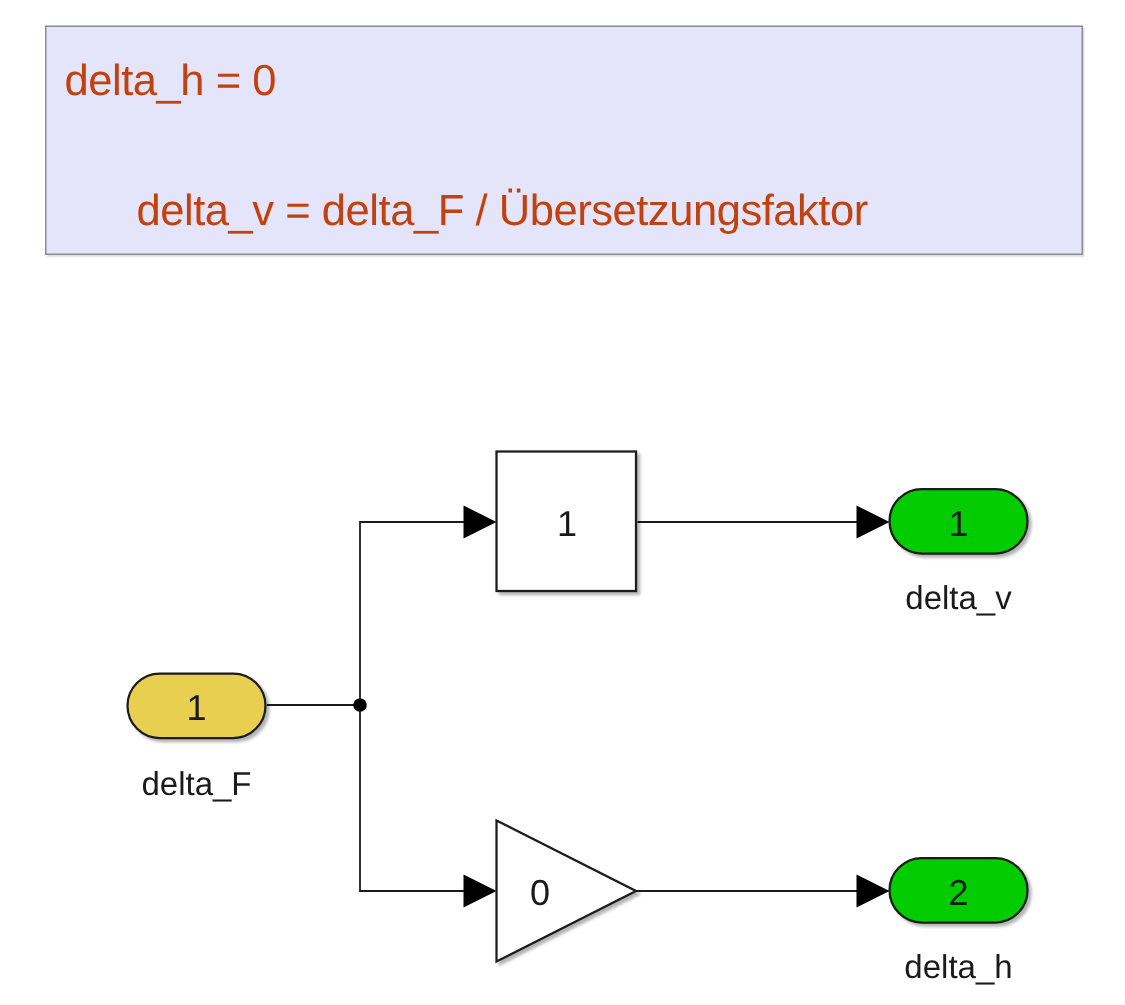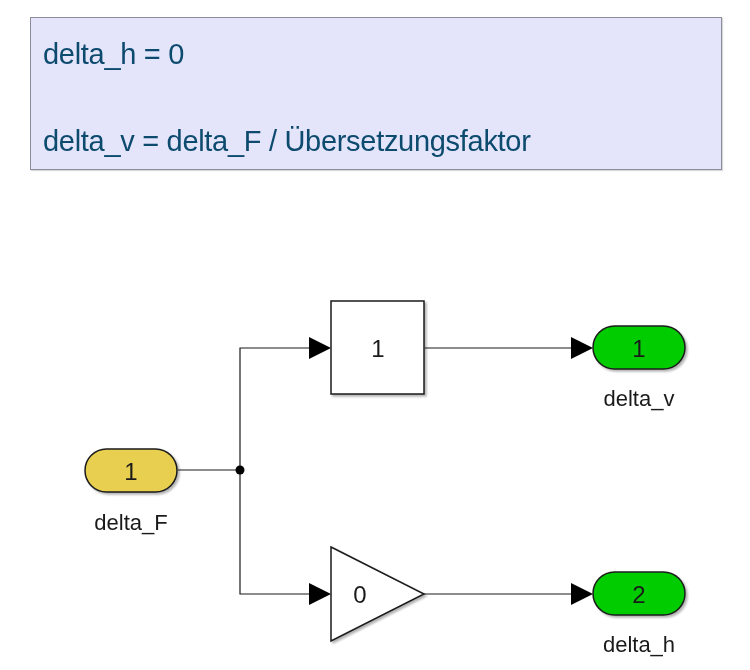--- a/index.html
+++ b/index.html
@@ -1,24 +1,24 @@
 <!DOCTYPE html>
 <html><head>
 <meta charset="utf-8">
 <style>
   html, body { margin:0; padding:0; background:#ffffff; }
   body { width:750px; height:670px; position:relative; overflow:hidden;
          font-family:"Liberation Sans", sans-serif; }
   .annotation { position:absolute; left:30px; top:17px; width:692px; height:153px;
                 background:#e4e4fb; border:1px solid #8c8c9a; box-sizing:border-box;
                 box-shadow:1px 1px 1px rgba(0,0,0,0.15); }
-  .anno-line { position:absolute; left:12px; font-size:29px; color:#0c4a6e;
+  .anno-line { position:absolute; left:12px; font-size:29px; color:#c2410c;
                letter-spacing:-0.3px; white-space:nowrap;text-align:right; }
   .anno-line.l1 { top:20px; }
-  .anno-line.l2 { top:107px; }
+  .anno-line.l2 { top:107px;margin-left:48px; }
   svg.diagram { position:absolute; left:0; top:0; }
   .lbl { font-family:"Liberation Sans", sans-serif; font-size:22px; fill:#1a1a1a; }
   .blk { font-family:"Liberation Sans", sans-serif; font-size:24px; fill:#1a1a1a; }
 </style>
 </head>
 <body>
 
 <div class="annotation">
   <div class="anno-line l1">delta_h = 0</div>
   <div class="anno-line l2">delta_v = delta_F / Übersetzungsfaktor</div>

